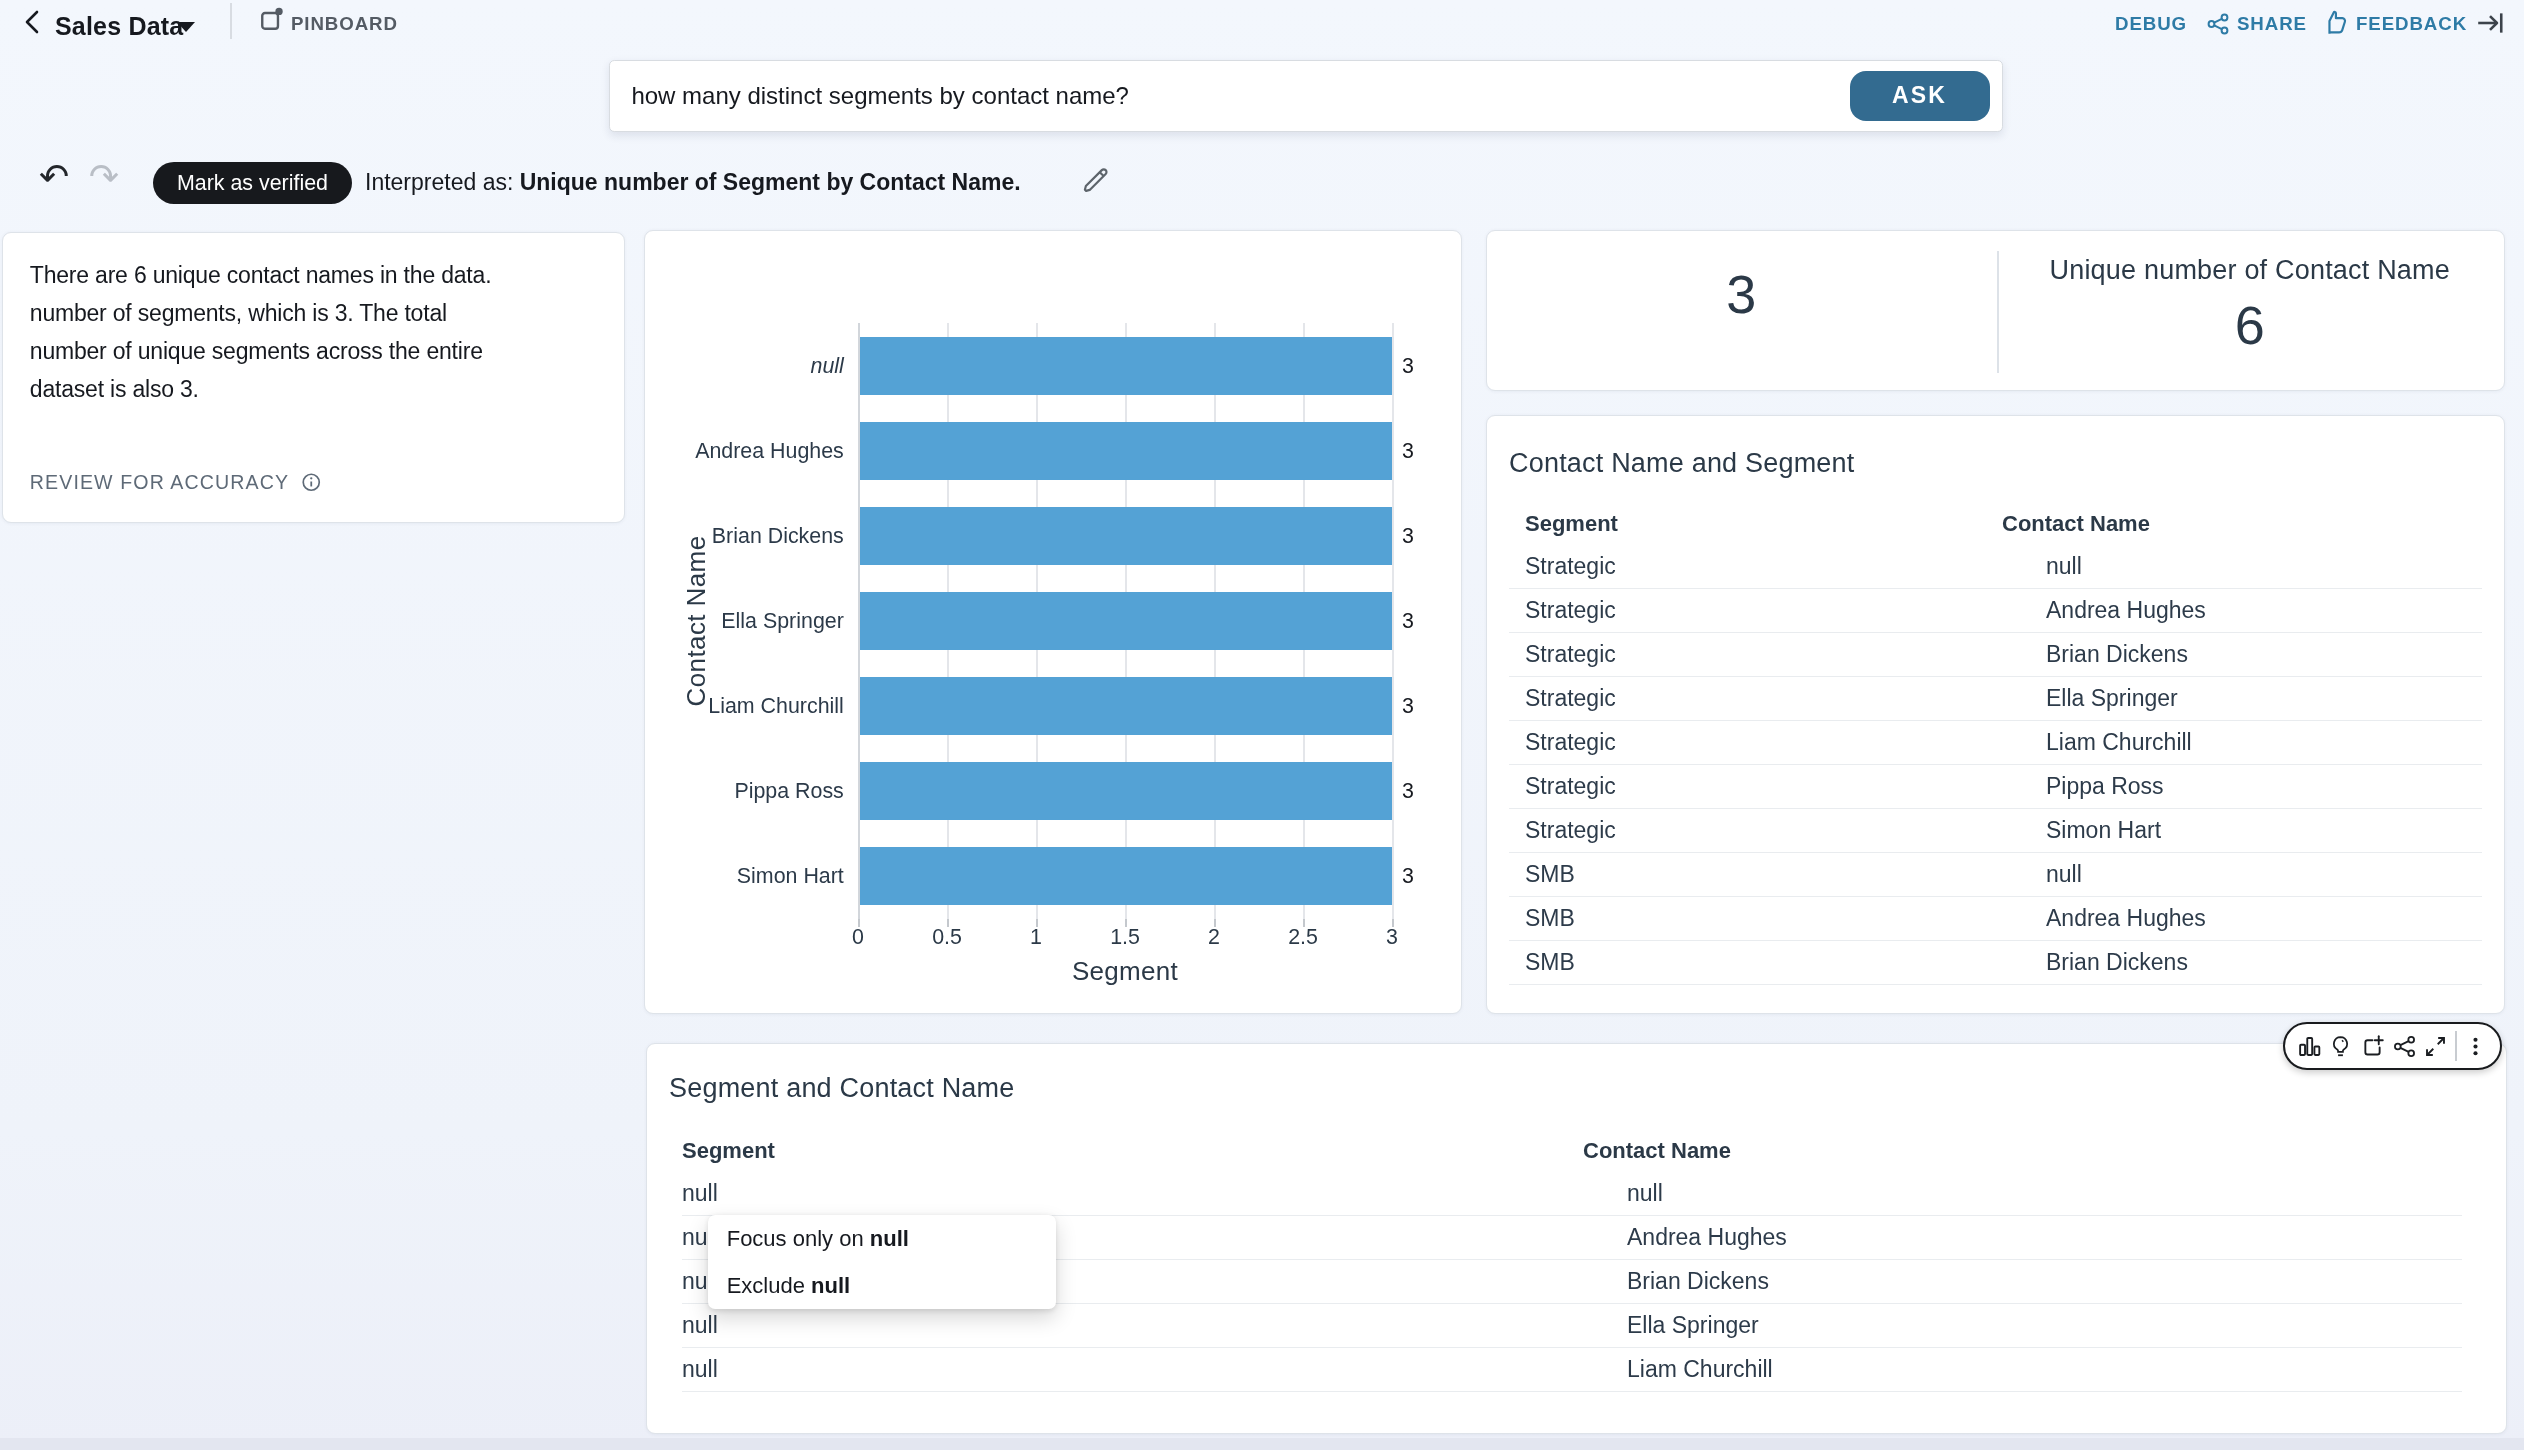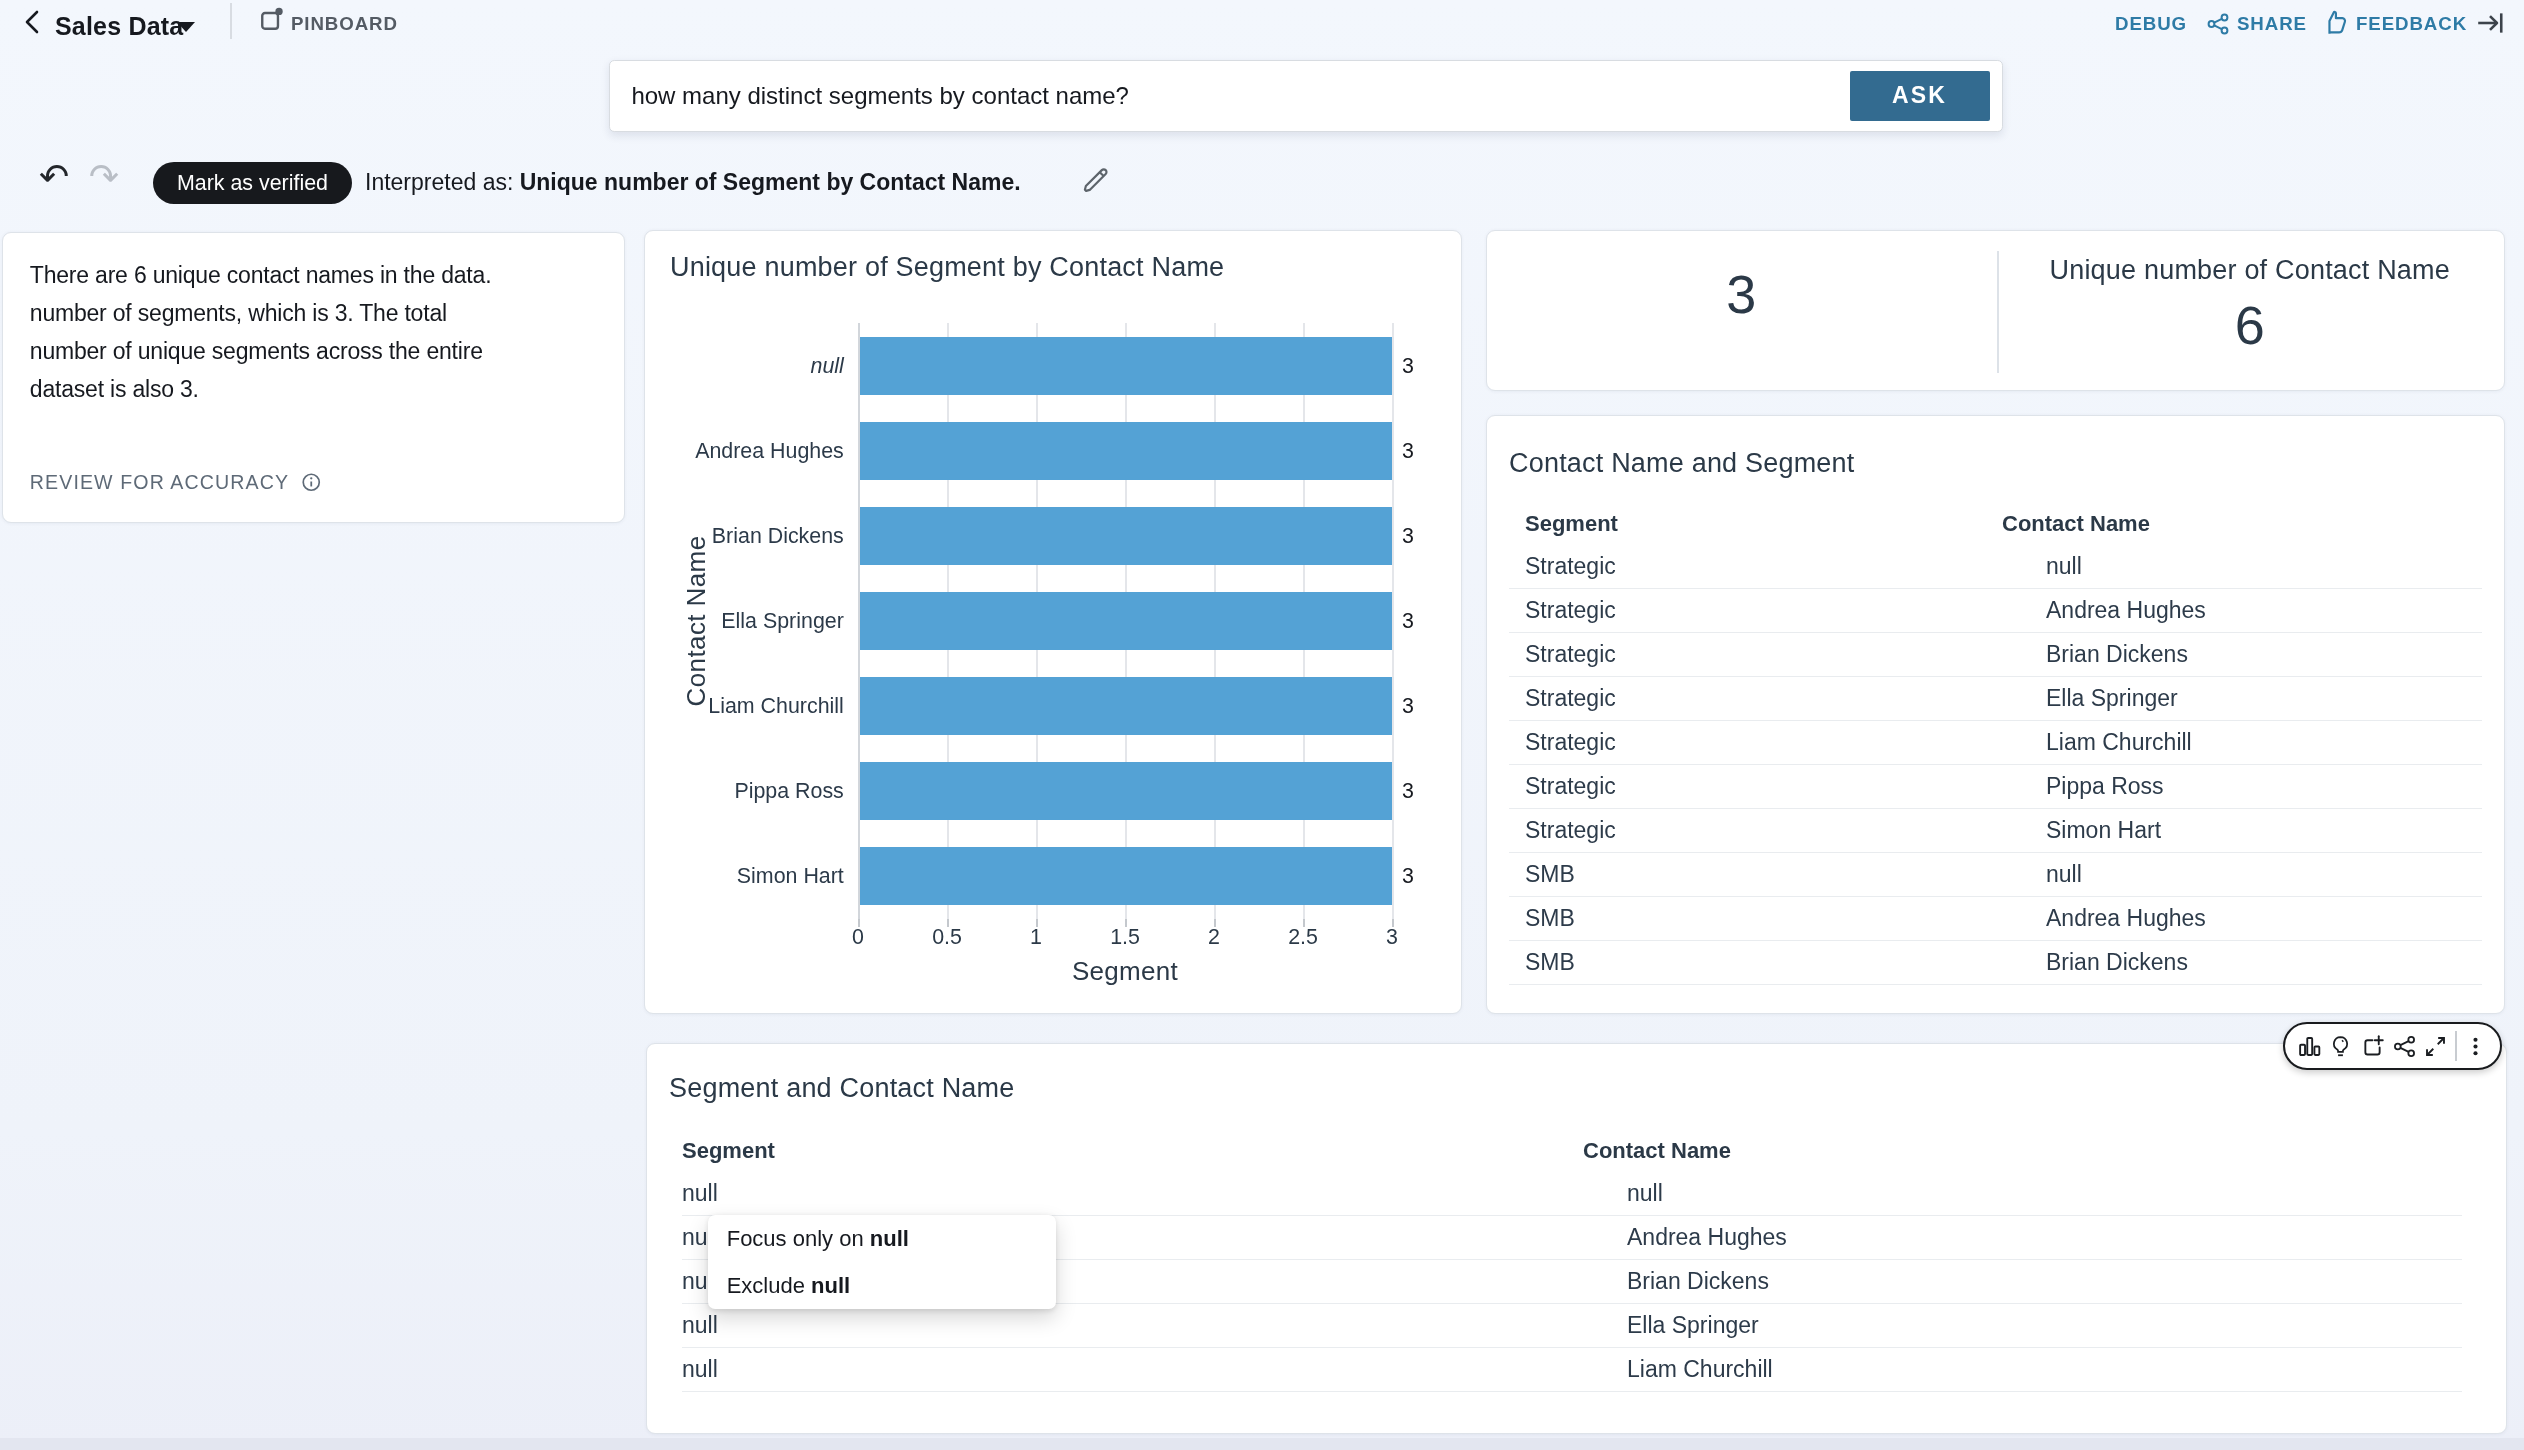--- a/index.html
+++ b/index.html
@@ -24,21 +24,21 @@
   .feedback-ico { left:2322px; top:9px; }
   .feedback-link { left:2356px; }
   .exit-ico { left:2475px; top:8px; }
 
   
   .ask-box { left:609px; top:60px; width:1394px; height:72px; background:#fff;
       border:1.8px solid #d8dce1; border-radius:5.3px; box-shadow:0 3.6px 9px rgba(25,40,80,.10); }
   .ask-question { position:absolute; left:21.4px; top:0; height:69px; line-height:69px;
       font-size:24px; color:#16191f; white-space:nowrap; }
   .ask-btn { position:absolute; right:12.5px; top:9.8px; width:140px; height:50px; background:#336b90;
-      border:none; border-radius:2px; color:#fff; font-family:"Liberation Sans",sans-serif;
+      border:none; border-radius:16px; color:#fff; font-family:"Liberation Sans",sans-serif;
       font-size:23px; font-weight:700; letter-spacing:2.2px; cursor:pointer; }
 
   
   .undo-ico { left:39px; top:157px; font-family:"DejaVu Sans",sans-serif; font-size:36px; line-height:39px; color:#23262b; cursor:pointer; }
   .redo-ico { left:89px; top:157px; font-family:"DejaVu Sans",sans-serif; font-size:36px; line-height:39px; color:#b9bec6; cursor:pointer; }
   .verify-pill { left:153px; top:162px; height:42px; line-height:42px; padding:0 24px; background:#17191d;
       border-radius:21.4px; color:#fff; font-size:21.4px; font-weight:500; cursor:pointer; white-space:nowrap; }
   .interp-line { left:365px; top:169px; font-size:23px; color:#16191f; white-space:nowrap; }
   .interp-line b { font-weight:700; }
   .pencil-ico { left:1082px; top:166px; cursor:pointer; }
@@ -193,21 +193,20 @@
         <svg width="20.5" height="20.5" viewBox="0 0 22 22">
           <circle cx="11" cy="11" r="8.6" fill="none" stroke="#5e6a77" stroke-width="1.8"></circle>
           <line x1="11" y1="10.2" x2="11" y2="15.5" stroke="#5e6a77" stroke-width="1.9"></line>
           <circle cx="11" cy="6.8" r="1.25" fill="#5e6a77"></circle>
         </svg>
       </span>
     </div>
   </div>
 
   <div class="card chart-card">
-    <div class="chart-title">Unique number of Segment by Contact Name</div>
     <div class="y-axis-title">Contact Name</div>
     <div class="plot" id="plot">
         <div class="gridline zero" style="left: 0px;"></div>
         <div class="xtick-mark" style="left: 0px;"></div>
         <div class="xtick-label" style="left: -40px;">0</div>
         <div class="gridline" style="left: 89px;"></div>
         <div class="xtick-mark" style="left: 89px;"></div>
         <div class="xtick-label" style="left: 49px;">0.5</div>
         <div class="gridline" style="left: 178px;"></div>
         <div class="xtick-mark" style="left: 178px;"></div>

